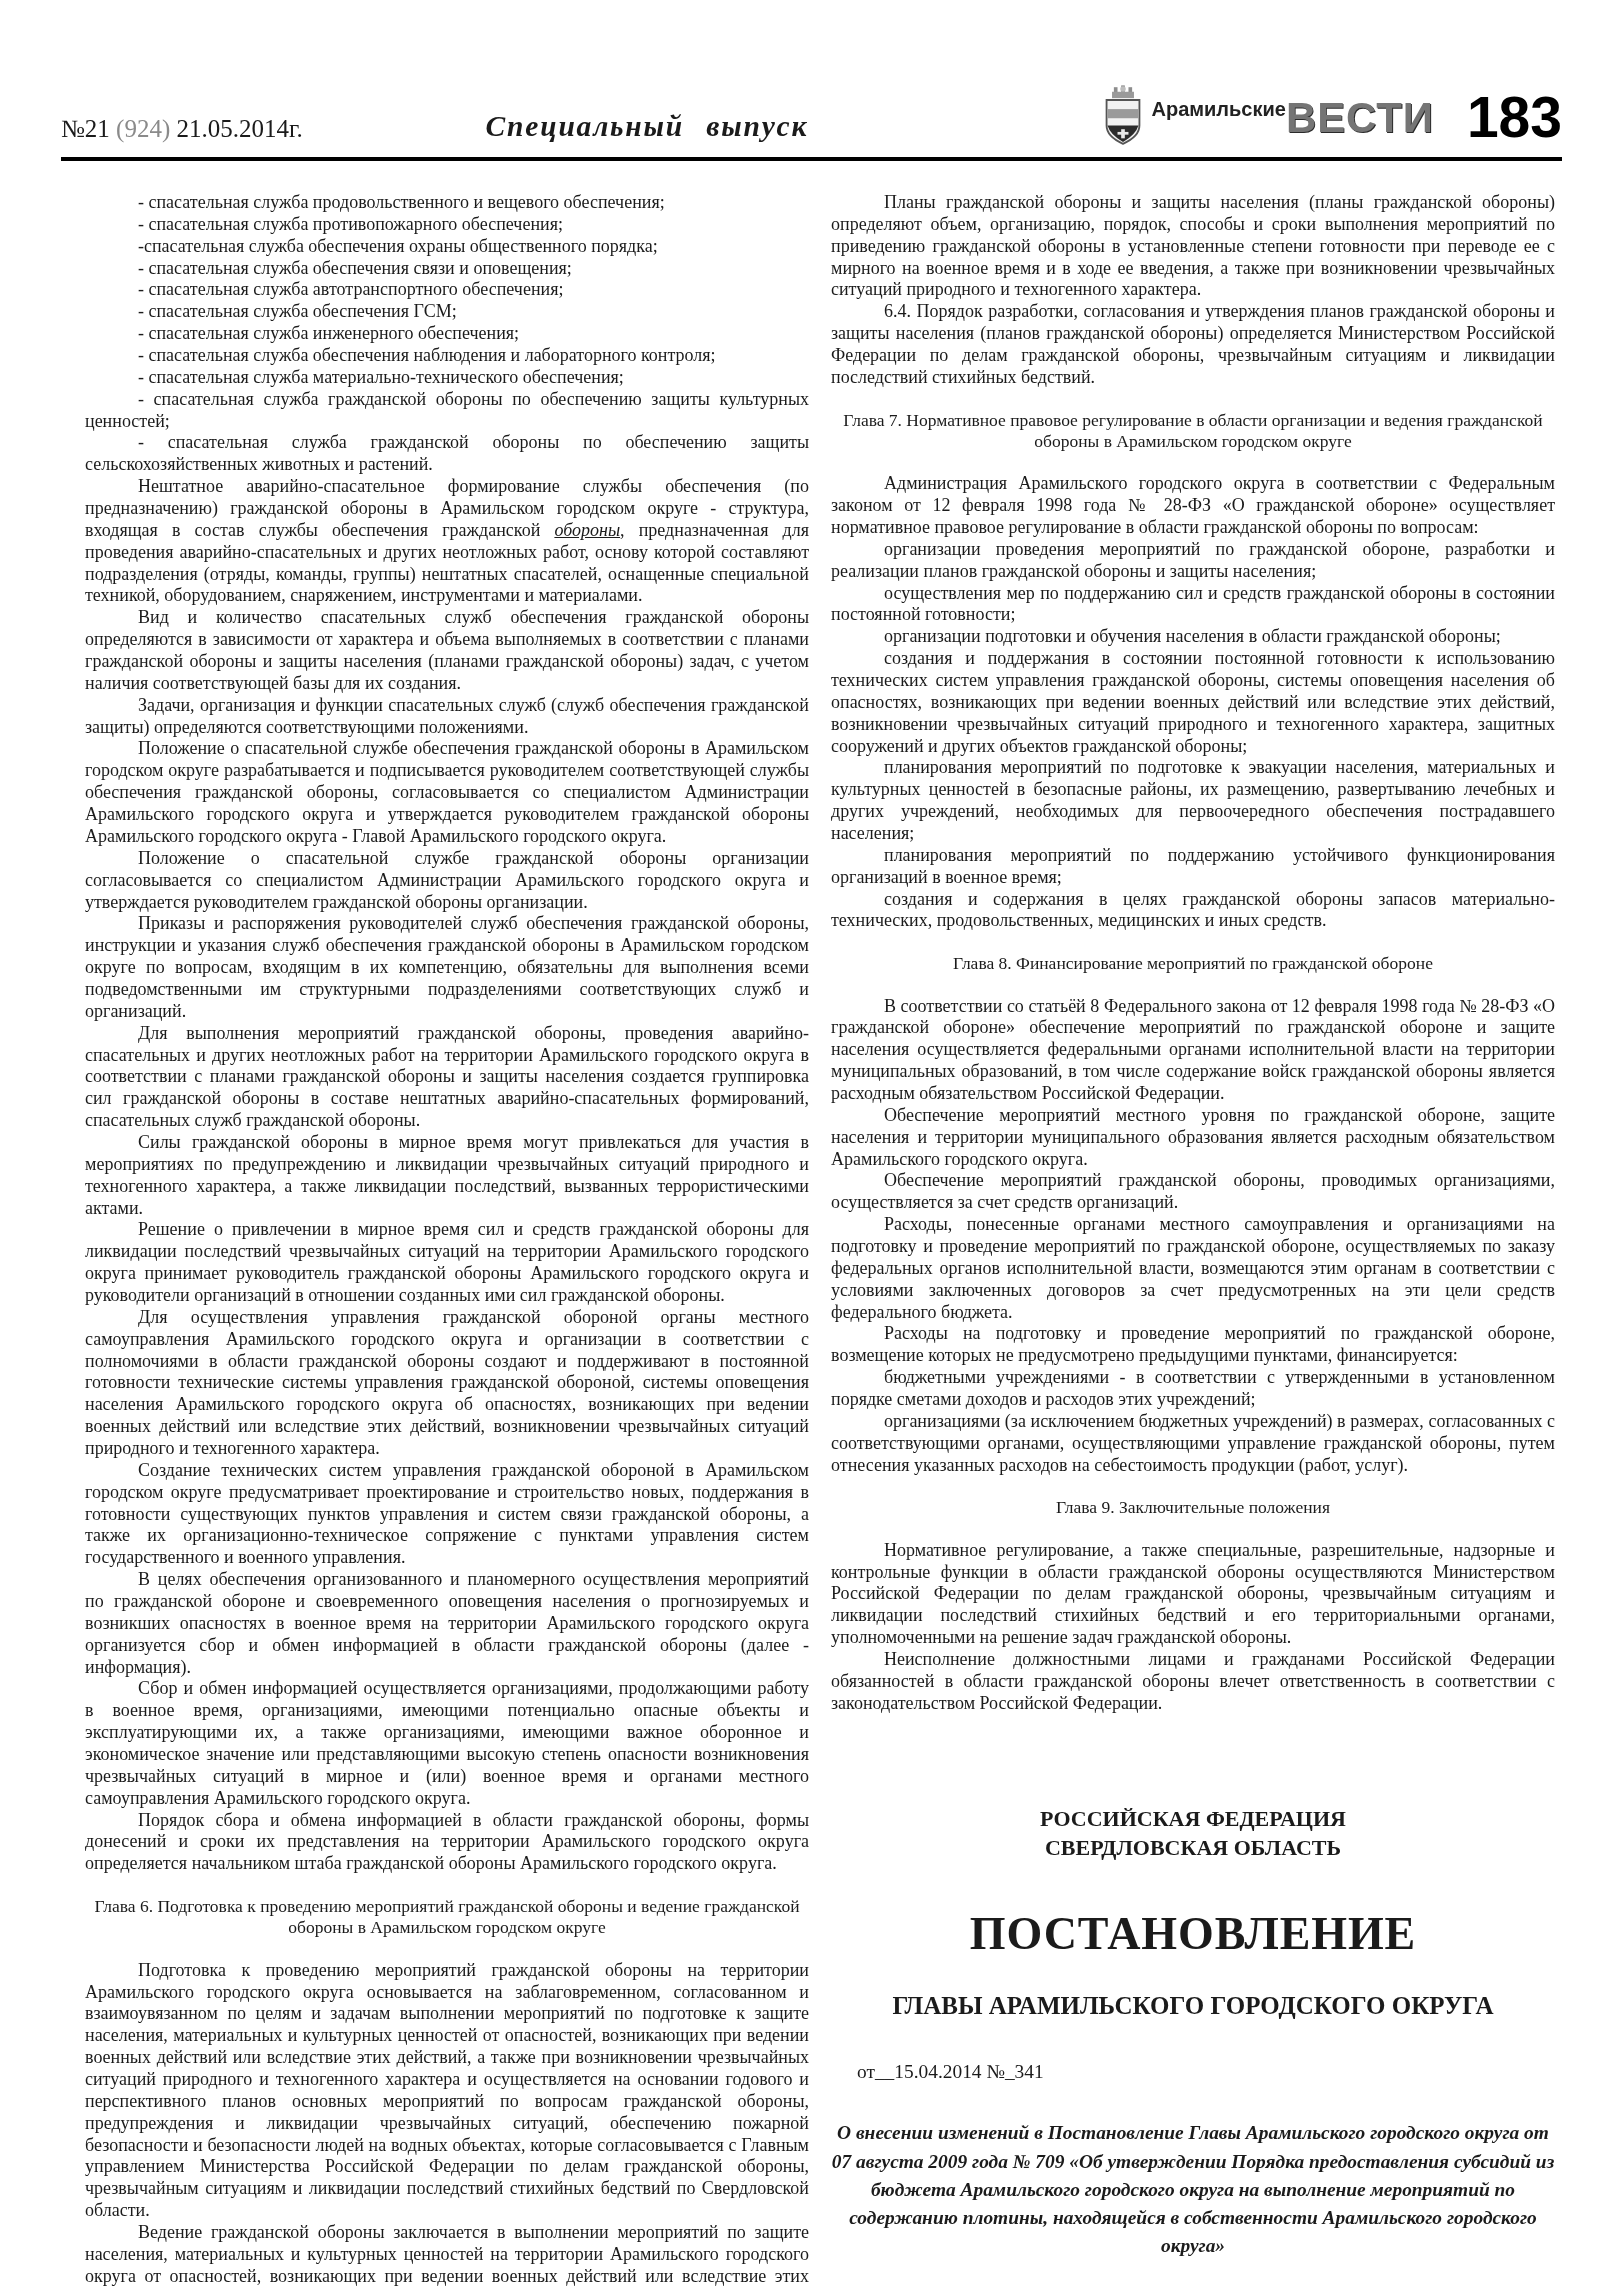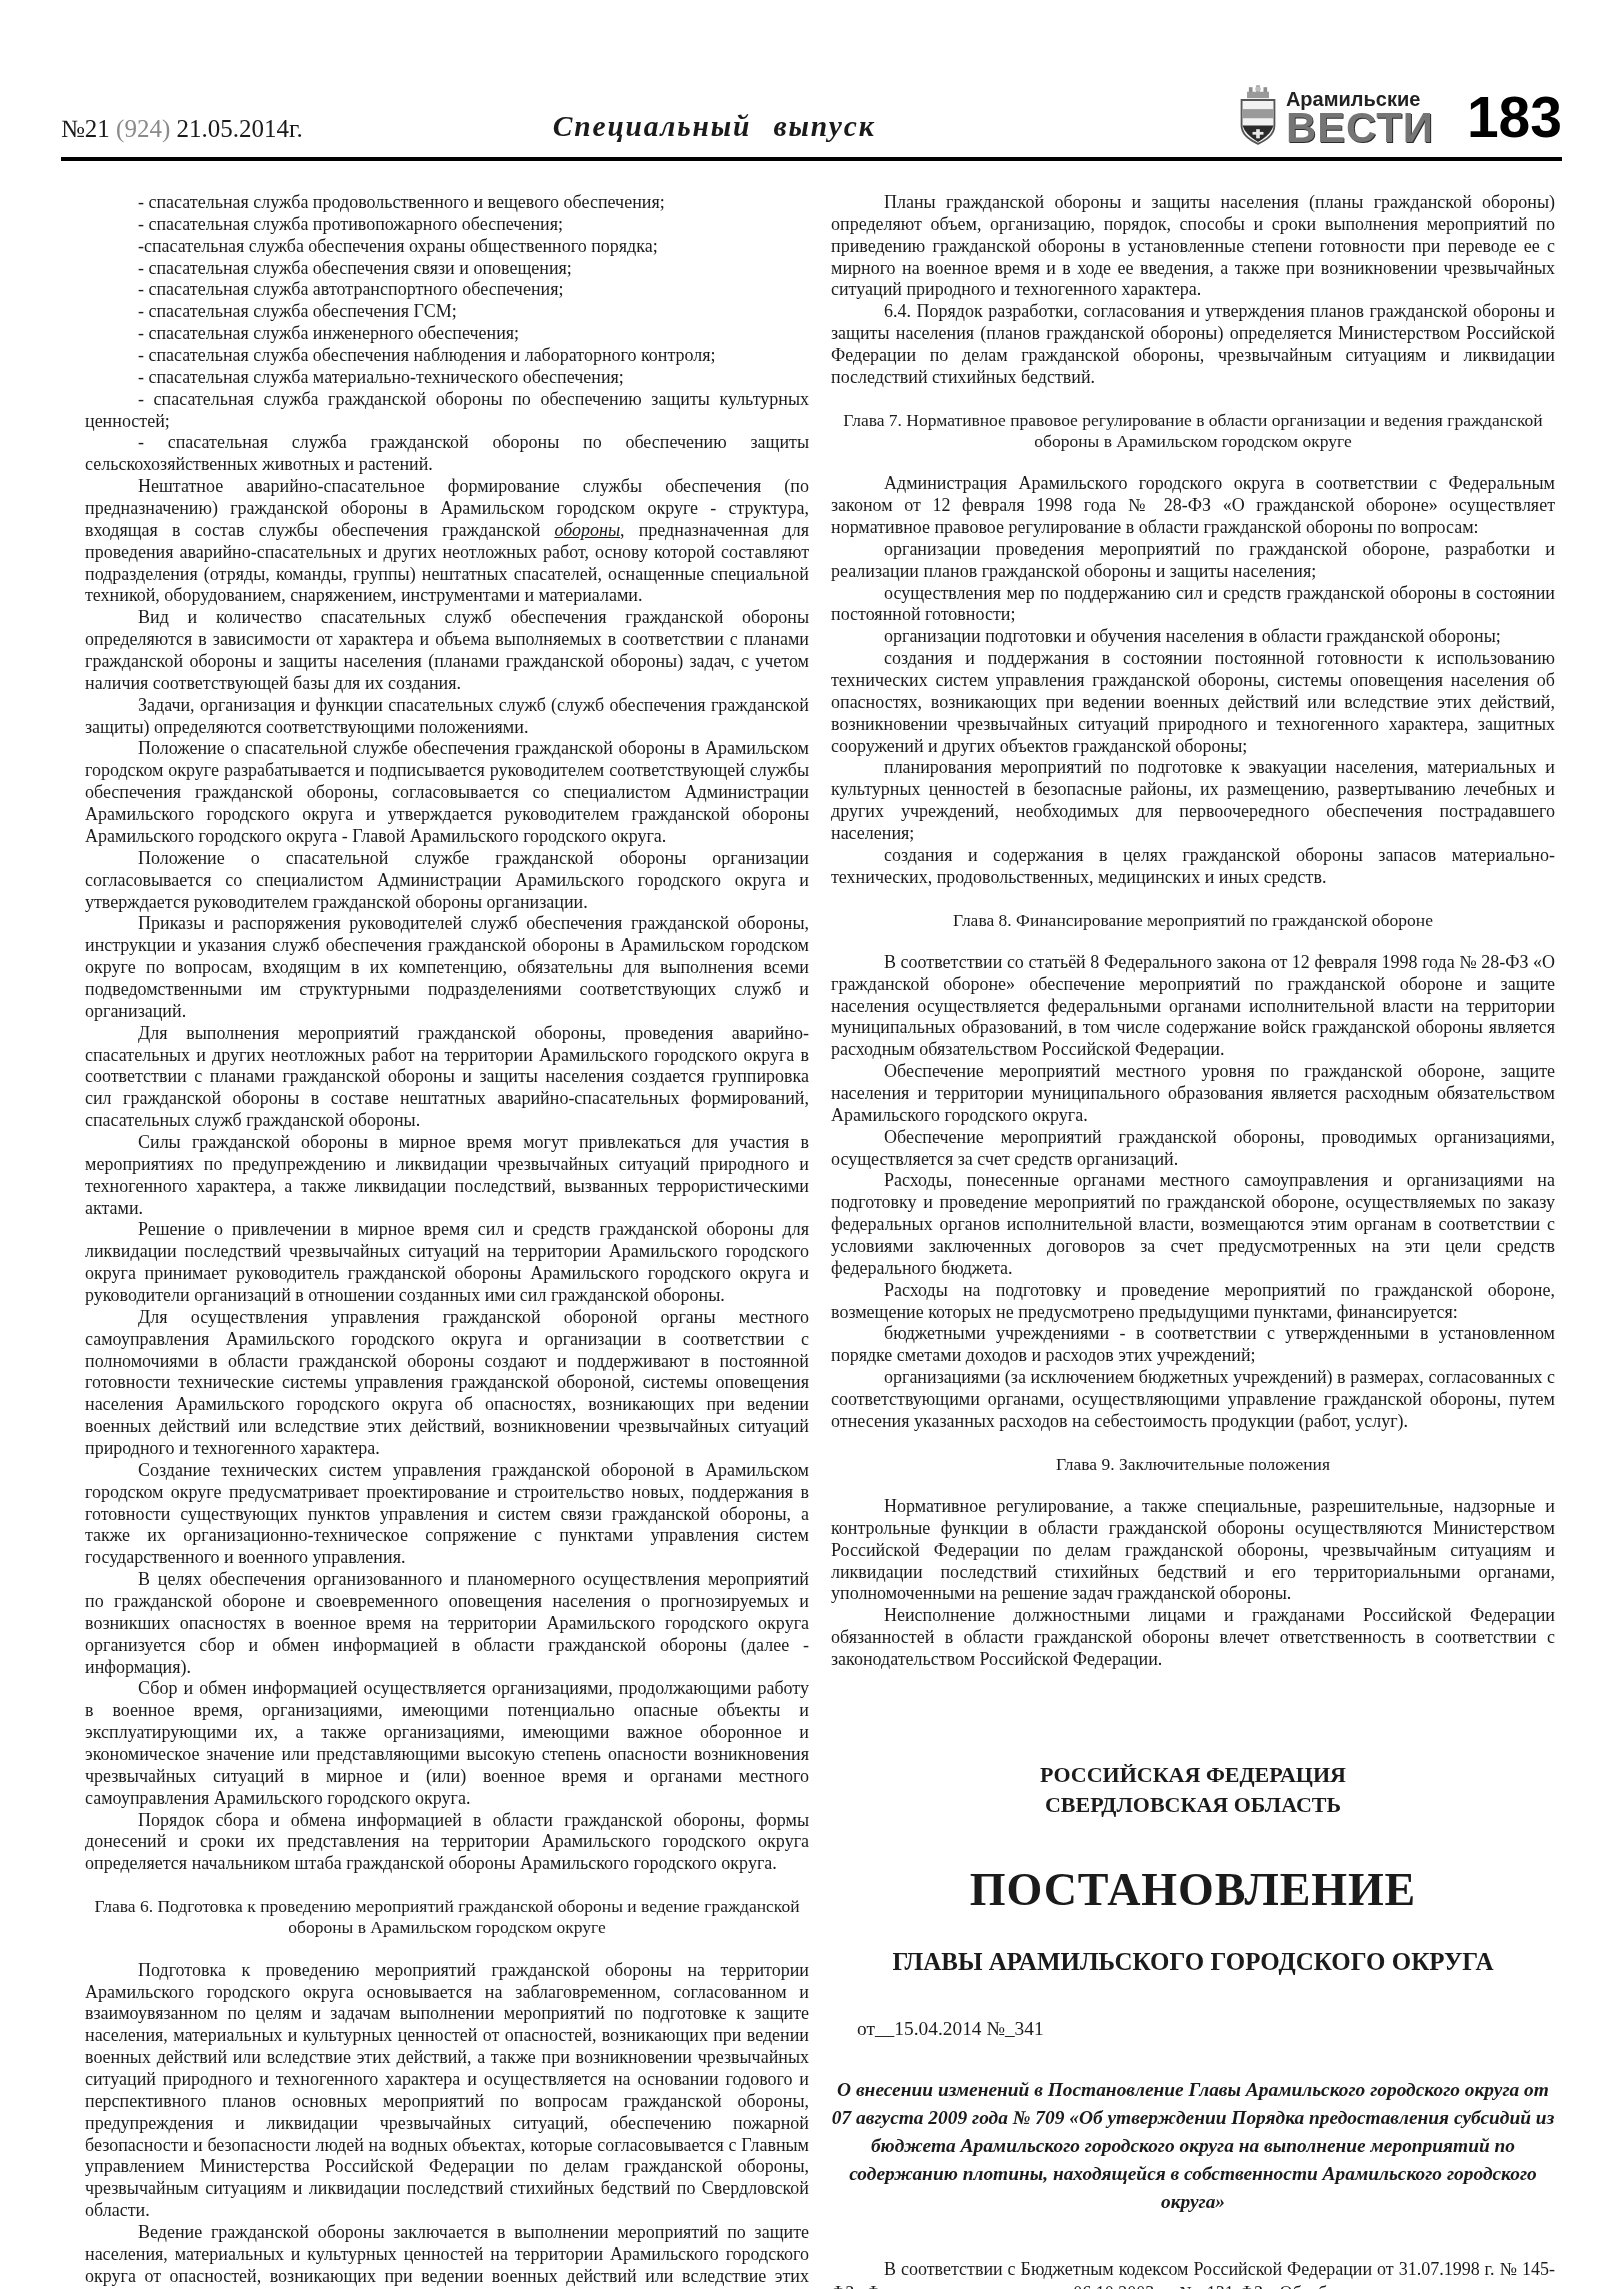--- a/index.html
+++ b/index.html
@@ -20,21 +20,21 @@
     padding-bottom: 7.4px;
   }
   .issue { font-size: 25px; white-space: nowrap; padding-bottom: 7.4px; text-align: right; }
   .issue .paren { color: #8a8a8a; }
   .special-title {
     font-style: italic; font-weight: bold; font-size: 29.5px;
     letter-spacing: 1.8px; word-spacing: 13px;
     padding-bottom: 7.4px; margin-right: 111px;
   }
   .brand { display: flex; align-items: center; }
-  .brand-text { display: flex; flex-direction: column; align-items: flex-start; margin-left: 7.4px; font-family: "Liberation Sans", sans-serif; }
+  .brand-text { display: flex; flex-direction: row; align-items: flex-start; margin-left: 7.4px; font-family: "Liberation Sans", sans-serif; }
   .brand-top { font-size: 20px; font-weight: bold; color: #222; line-height: 1; }
   .brand-bottom {
     font-size: 42px; font-weight: bold; color: #757575; line-height: 0.9;
     letter-spacing: 0.9px; text-shadow: 0.9px 0.9px 0 #2a2a2a;
   }
   .page-number {
     font-family: "Liberation Sans", sans-serif;
     font-size: 57px; font-weight: bold; color: #000;
     line-height: 0.85; margin-left: 33px;
   }
@@ -142,20 +142,21 @@
   <div class="col">
     <p class="para">Планы гражданской обороны и защиты населения (планы гражданской обороны) определяют объем, организацию, порядок, способы и сроки выполнения мероприятий по приведению гражданской обороны в установленные степени готовности при переводе ее с мирного на военное время и в ходе ее введения, а также при возникновении чрезвычайных ситуаций природного и техногенного характера.</p>
     <p class="para">6.4. Порядок разработки, согласования и утверждения планов гражданской обороны и защиты населения (планов гражданской обороны) определяется Министерством Российской Федерации по делам гражданской обороны, чрезвычайным ситуациям и ликвидации последствий стихийных бедствий.</p>
     <h3 class="chapter">Глава 7. Нормативное правовое регулирование в области организации и ведения гражданской обороны в Арамильском городском округе</h3>
     <p class="para">Администрация Арамильского городского округа в соответствии с Федеральным законом от 12 февраля 1998 года № 28-ФЗ «О гражданской обороне» осуществляет нормативное правовое регулирование в области гражданской обороны по вопросам:</p>
     <p class="para">организации проведения мероприятий по гражданской обороне, разработки и реализации планов гражданской обороны и защиты населения;</p>
     <p class="para">осуществления мер по поддержанию сил и средств гражданской обороны в состоянии постоянной готовности;</p>
     <p class="para">организации подготовки и обучения населения в области гражданской обороны;</p>
     <p class="para">создания и поддержания в состоянии постоянной готовности к использованию технических систем управления гражданской обороны, системы оповещения населения об опасностях, возникающих при ведении военных действий или вследствие этих действий, возникновении чрезвычайных ситуаций природного и техногенного характера, защитных сооружений и других объектов гражданской обороны;</p>
     <p class="para">планирования мероприятий по подготовке к эвакуации населения, материальных и культурных ценностей в безопасные районы, их размещению, развертыванию лечебных и других учреждений, необходимых для первоочередного обеспечения пострадавшего населения;</p>
+    <p class="para">планирования мероприятий по поддержанию устойчивого функционирования организаций в военное время;</p>
     <p class="para">создания и содержания в целях гражданской обороны запасов материально- технических, продовольственных, медицинских и иных средств.</p>
     <h3 class="chapter">Глава 8. Финансирование мероприятий по гражданской обороне</h3>
     <p class="para">В соответствии со статьёй 8 Федерального закона от 12 февраля 1998 года № 28-ФЗ «О гражданской обороне» обеспечение мероприятий по гражданской обороне и защите населения осуществляется федеральными органами исполнительной власти на территории муниципальных образований, в том числе содержание войск гражданской обороны является расходным обязательством Российской Федерации.</p>
     <p class="para">Обеспечение мероприятий местного уровня по гражданской обороне, защите населения и территории муниципального образования является расходным обязательством Арамильского городского округа.</p>
     <p class="para">Обеспечение мероприятий гражданской обороны, проводимых организациями, осуществляется за счет средств организаций.</p>
     <p class="para">Расходы, понесенные органами местного самоуправления и организациями на подготовку и проведение мероприятий по гражданской обороне, осуществляемых по заказу федеральных органов исполнительной власти, возмещаются этим органам в соответствии с условиями заключенных договоров за счет предусмотренных  на эти цели средств федерального бюджета.</p>
     <p class="para">Расходы на подготовку и проведение мероприятий по гражданской обороне, возмещение которых не предусмотрено предыдущими пунктами, финансируется:</p>
     <p class="para">бюджетными учреждениями - в соответствии с утвержденными в установленном порядке сметами доходов и расходов этих учреждений;</p>
     <p class="para">организациями (за исключением бюджетных учреждений) в размерах, согласованных с соответствующими органами, осуществляющими управление гражданской обороны,  путем отнесения указанных расходов на себестоимость продукции (работ, услуг).</p>
     <h3 class="chapter">Глава 9. Заключительные положения</h3>

